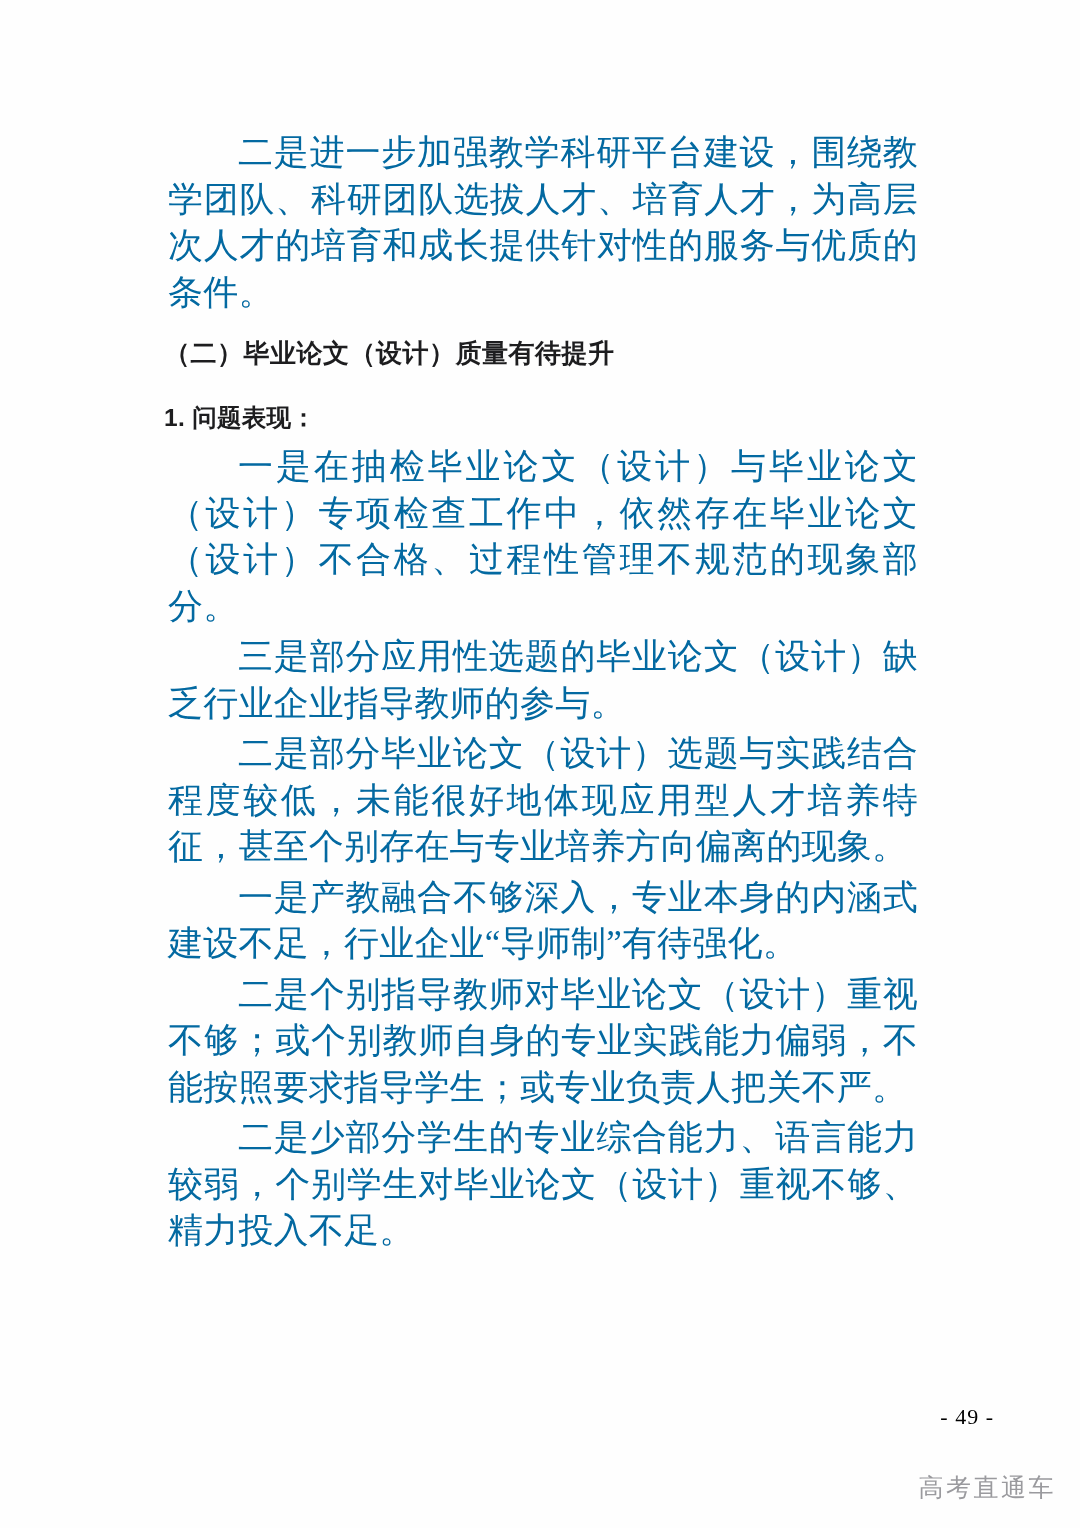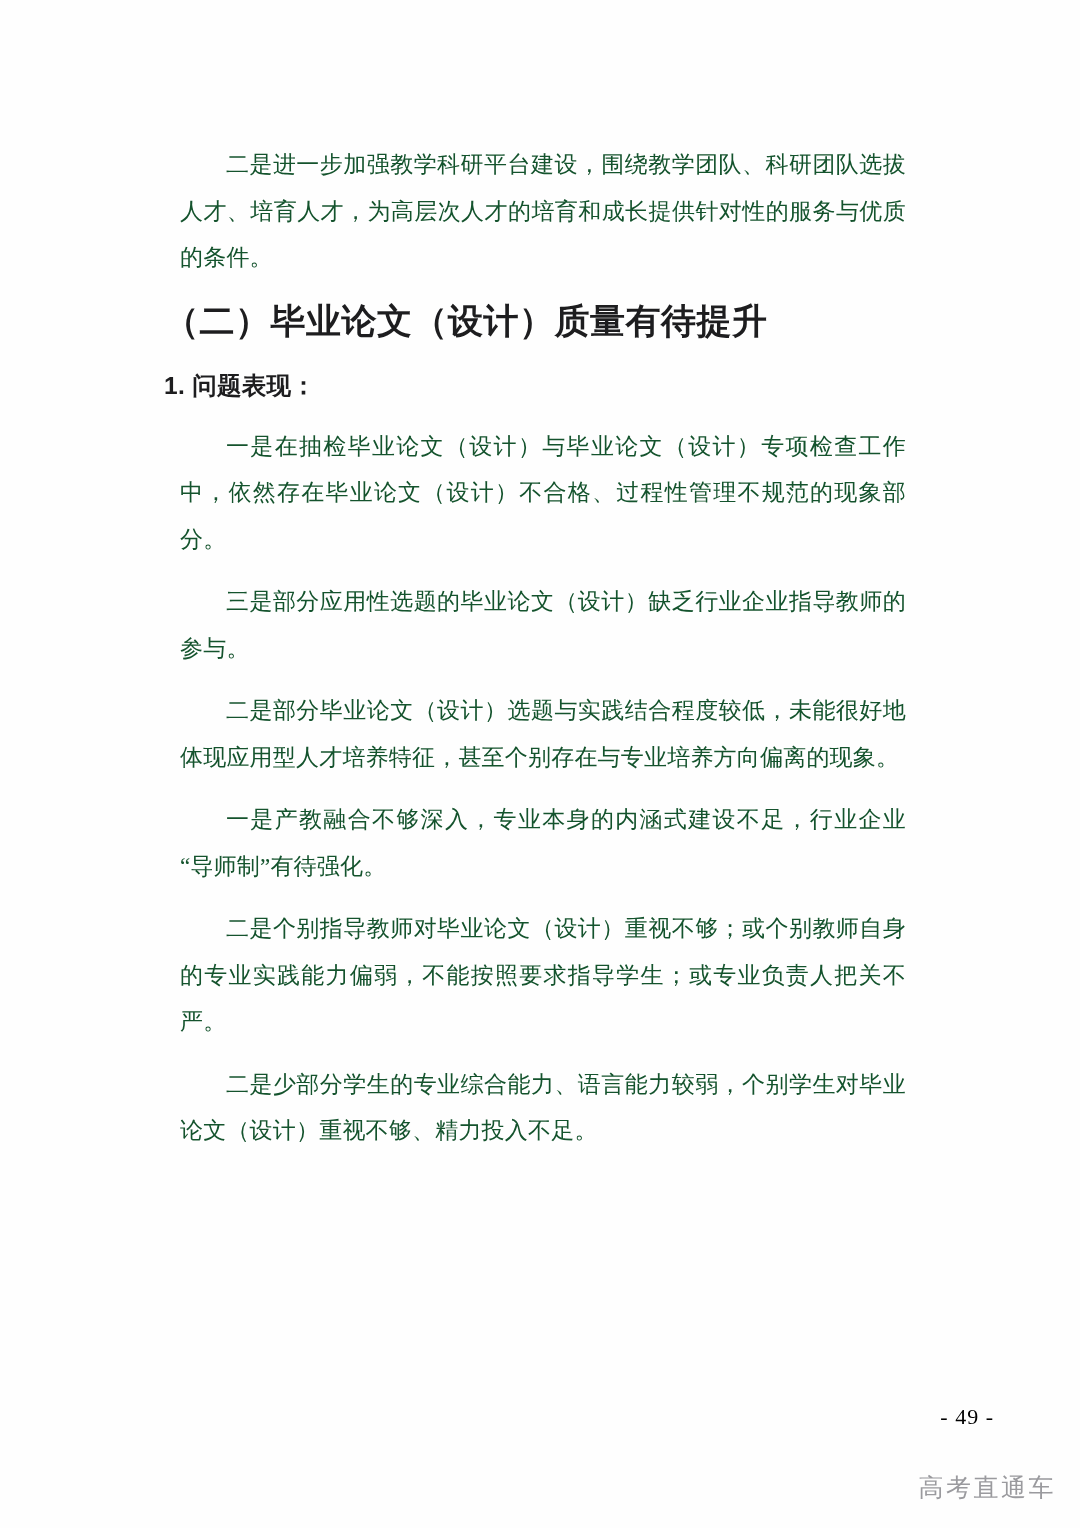--- a/index.html
+++ b/index.html
@@ -27,35 +27,35 @@
   .content {
     position: absolute;
     left: 164px;
     top: 126px;
     width: 758px;
   }
 
   
   .para {
     font-family: "Liberation Serif", "DejaVu Serif", serif;
-    font-size: 23px;
+    font-size: 35px;
     line-height: 46.5px;
     text-align: justify;
     text-justify: inter-ideograph;
     text-indent: 2em;
-    margin: 16px;
+    margin: 4px;
     letter-spacing: 0.2px;
-    color: #14532d;
+    color: #0369a1;
   }
 
   
   .h-section {
     font-family: "Liberation Sans", "DejaVu Sans", sans-serif;
     font-weight: bold;
-    font-size: 35px;
+    font-size: 26px;
     line-height: 46px;
     margin: 14px 0 10px 0;
     text-indent: 0;
     letter-spacing: 0.5px;
     color: #1d1d1f;
   }
 
   
   .h-sub {
     font-family: "Liberation Sans", "DejaVu Sans", sans-serif;

